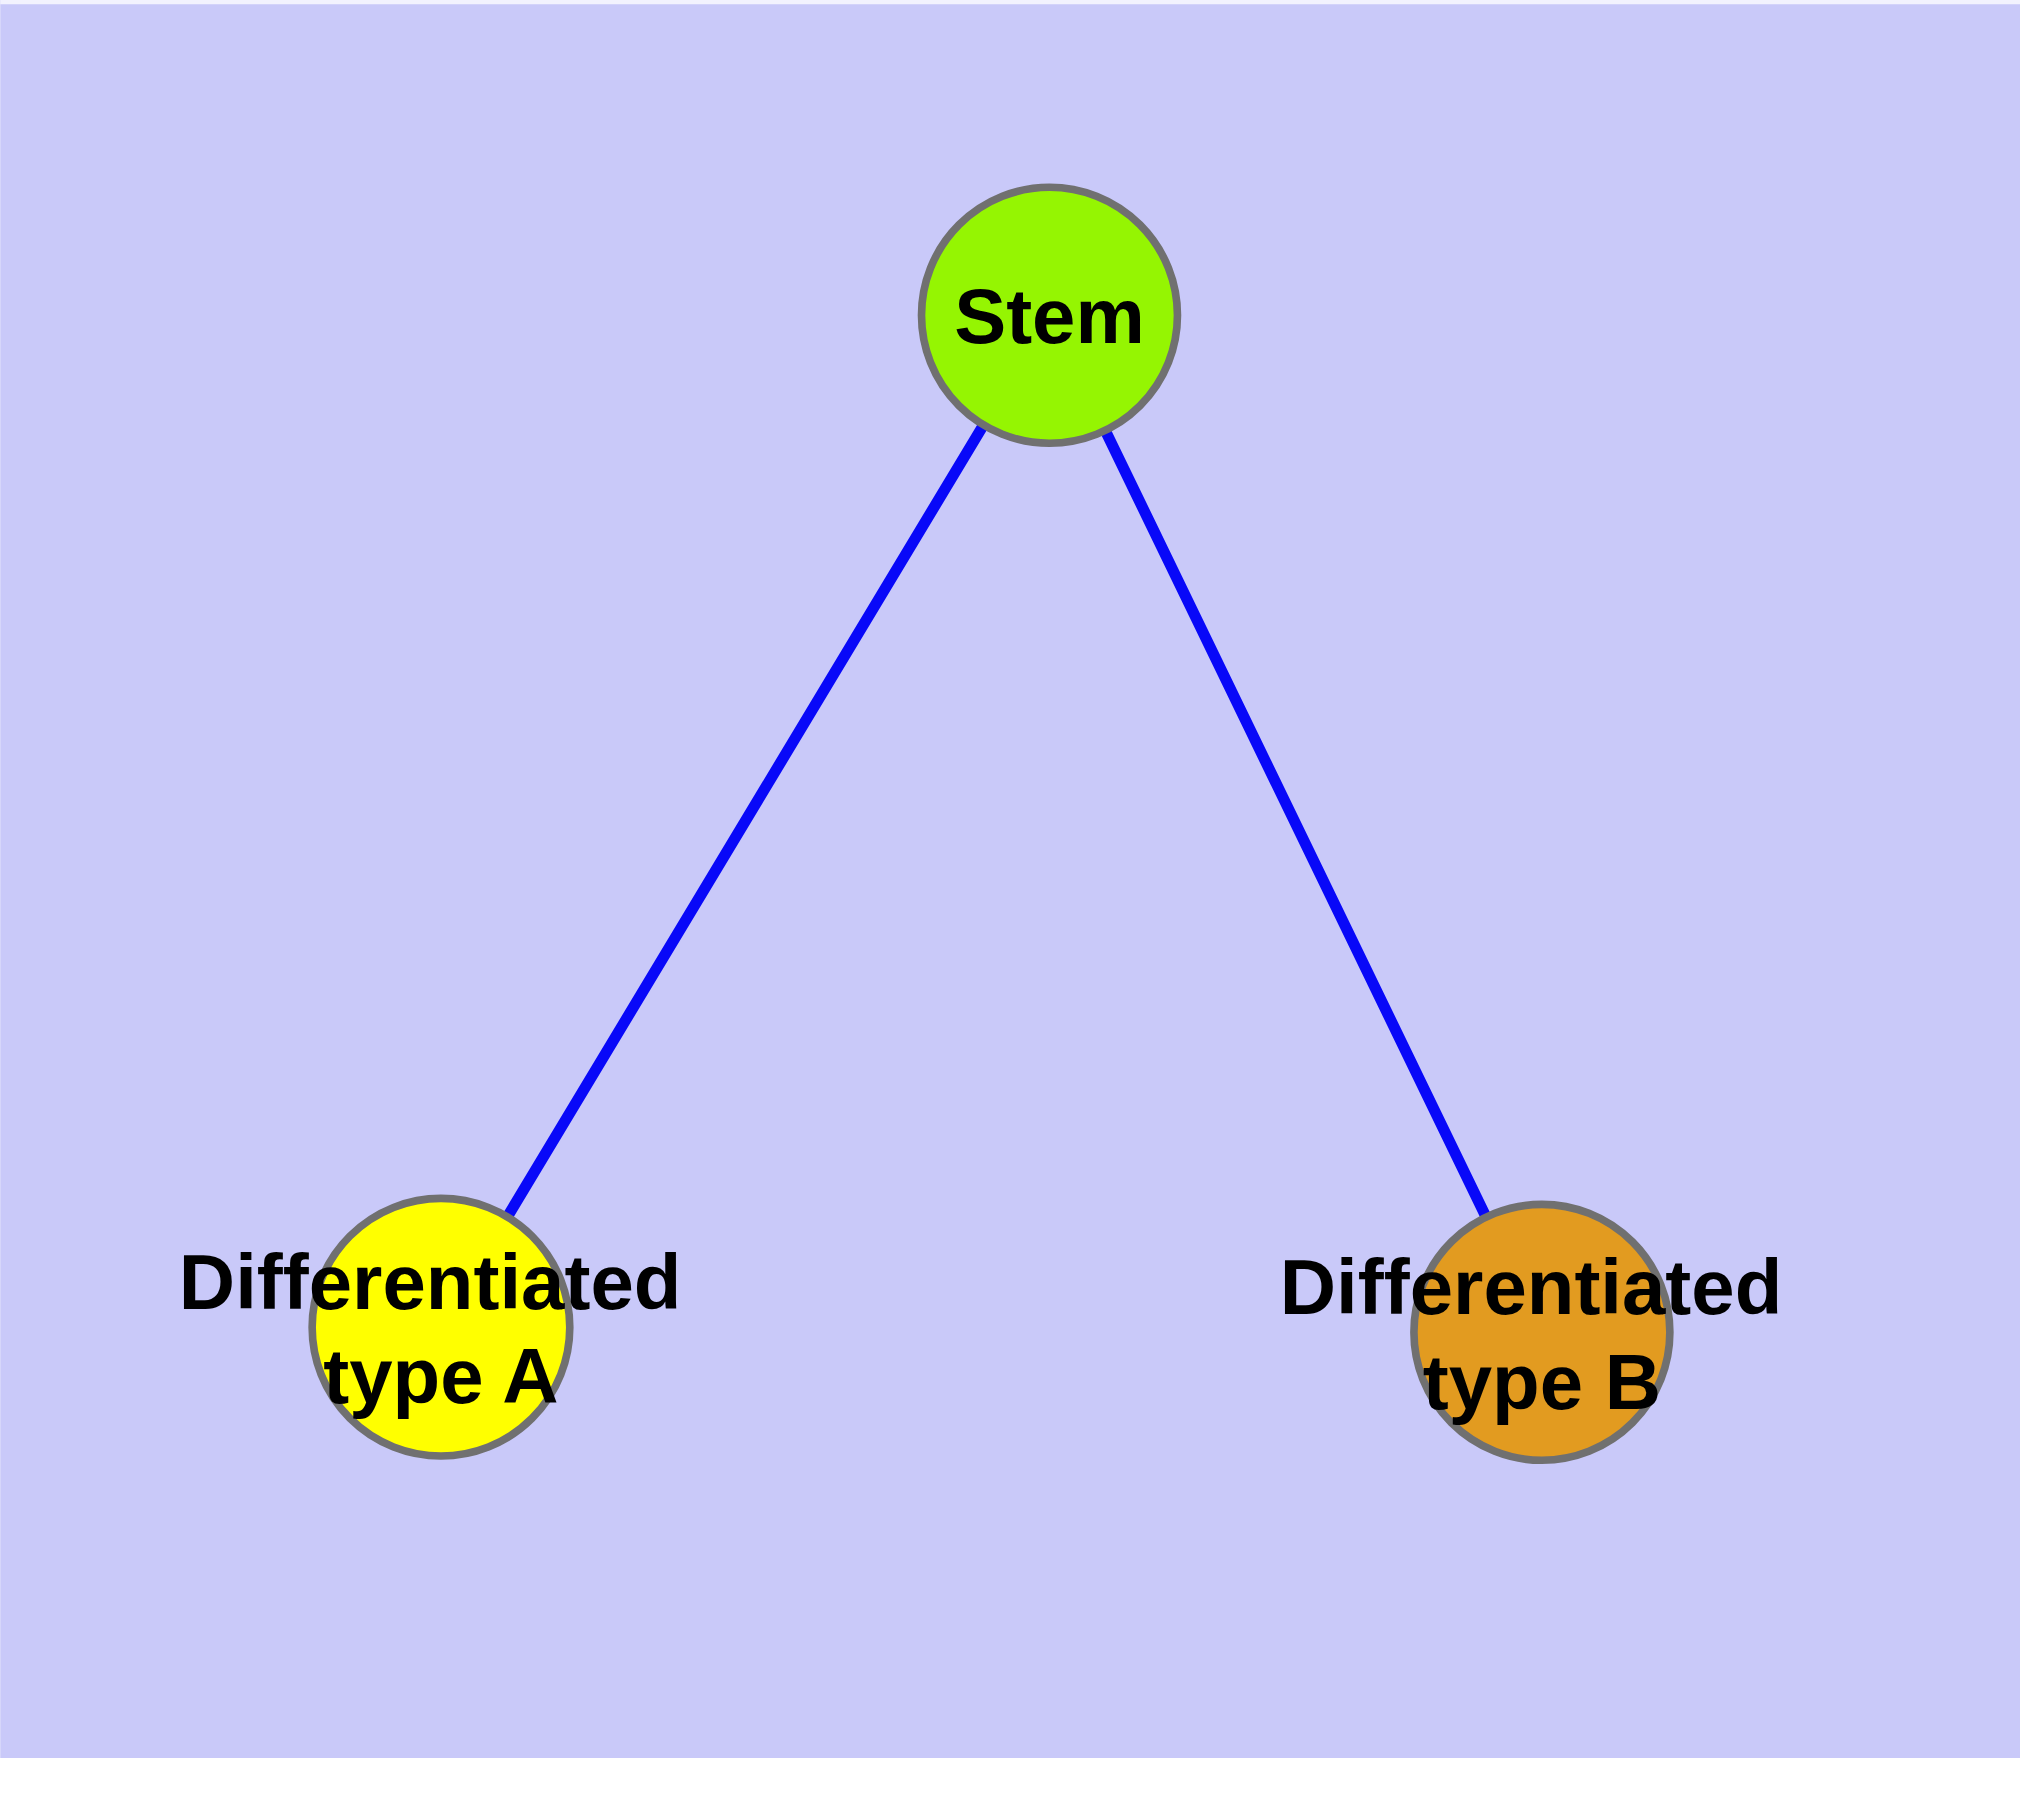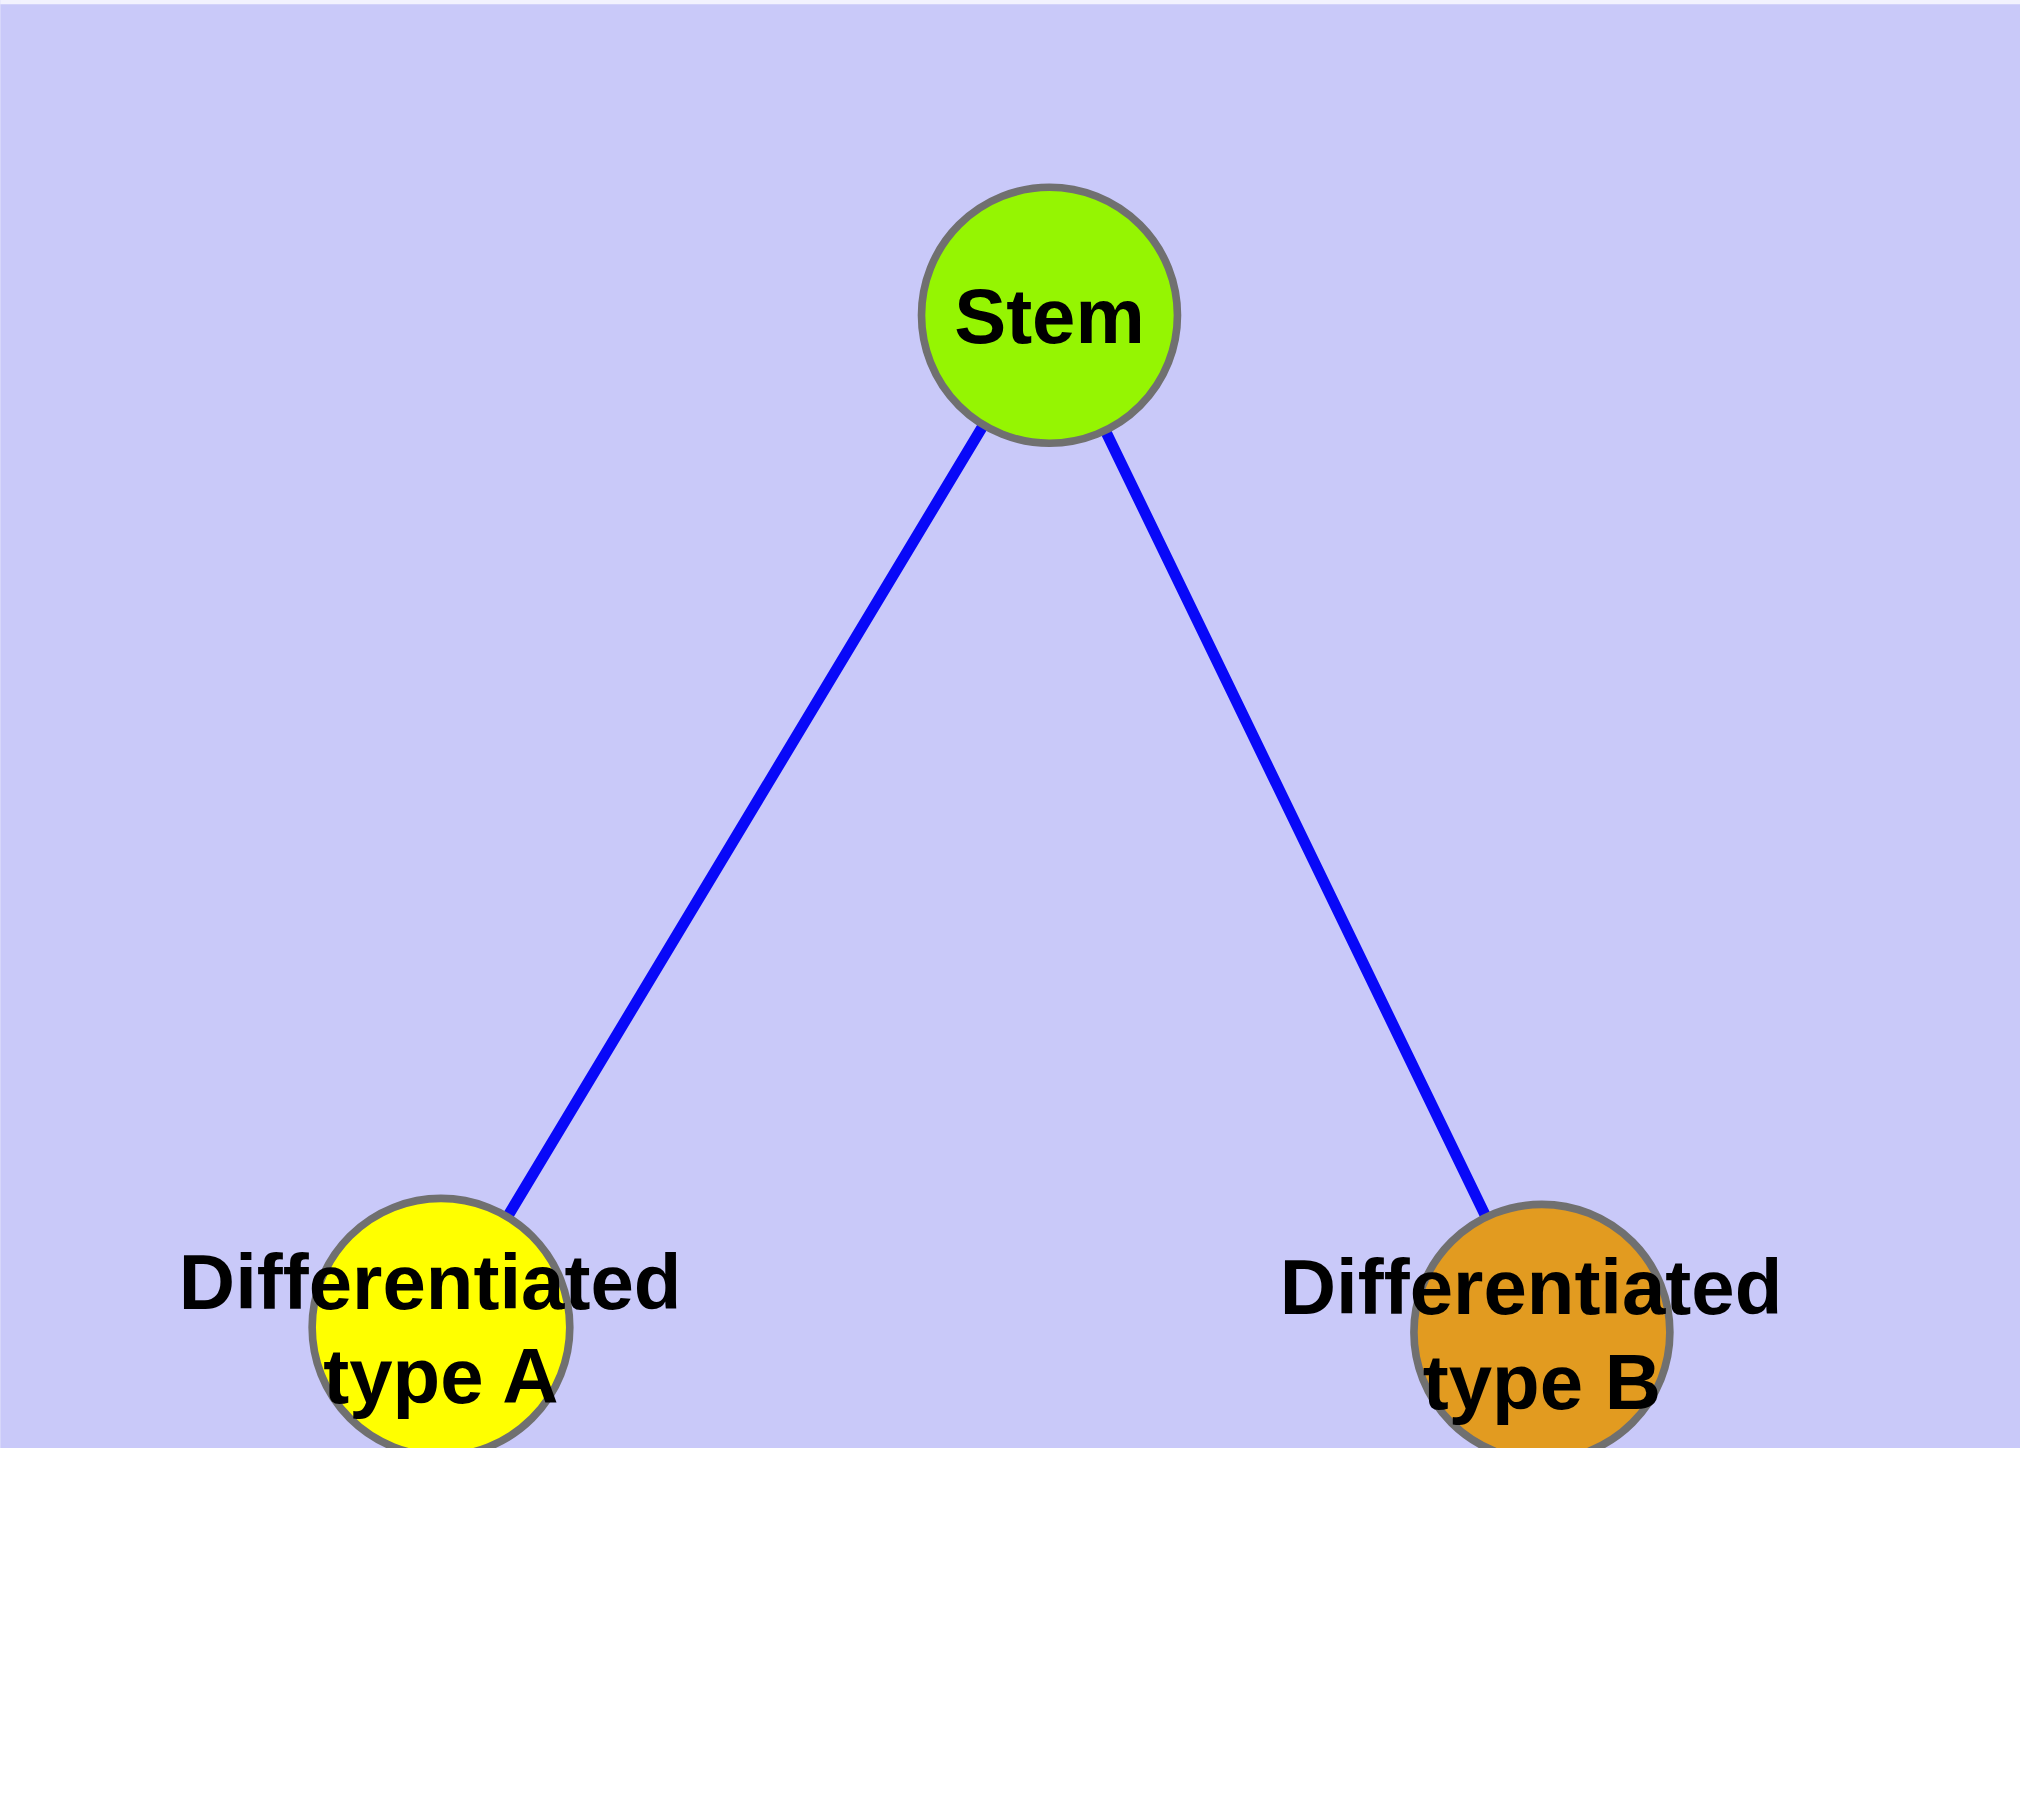--- a/index.html
+++ b/index.html
@@ -2,21 +2,21 @@
 <html style="font-size:13.6px"><head>
 <meta charset="utf-8">
 <style>
   html, body {
     margin: 0;
     padding: 0;
     background: #ffffff;
   }
   .stage {
     width: 2021px;
-    height: 1448px;
+    height: 1758px;
     position: relative;
     overflow: hidden;
   }
   svg.graph {
     display: block;
     width: 2021px;
     height: 1812px;
     font-family: "Liberation Sans", sans-serif;
   }
   .edge {

